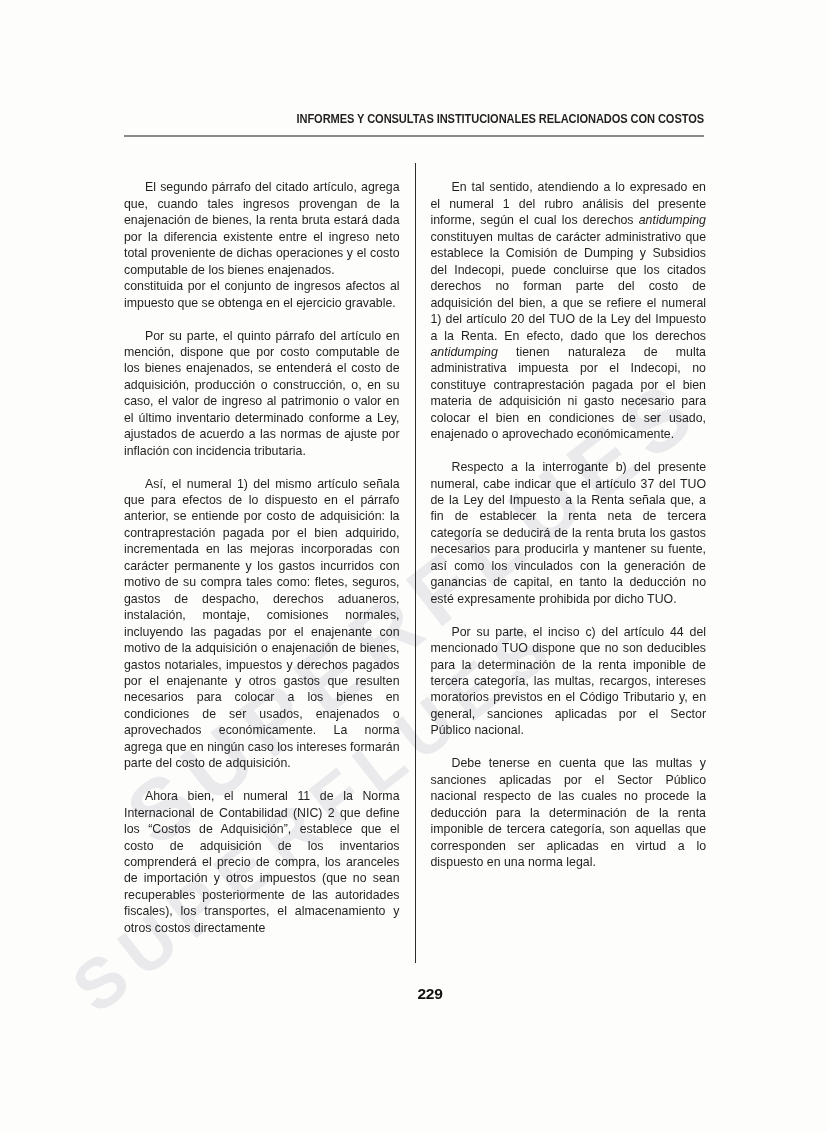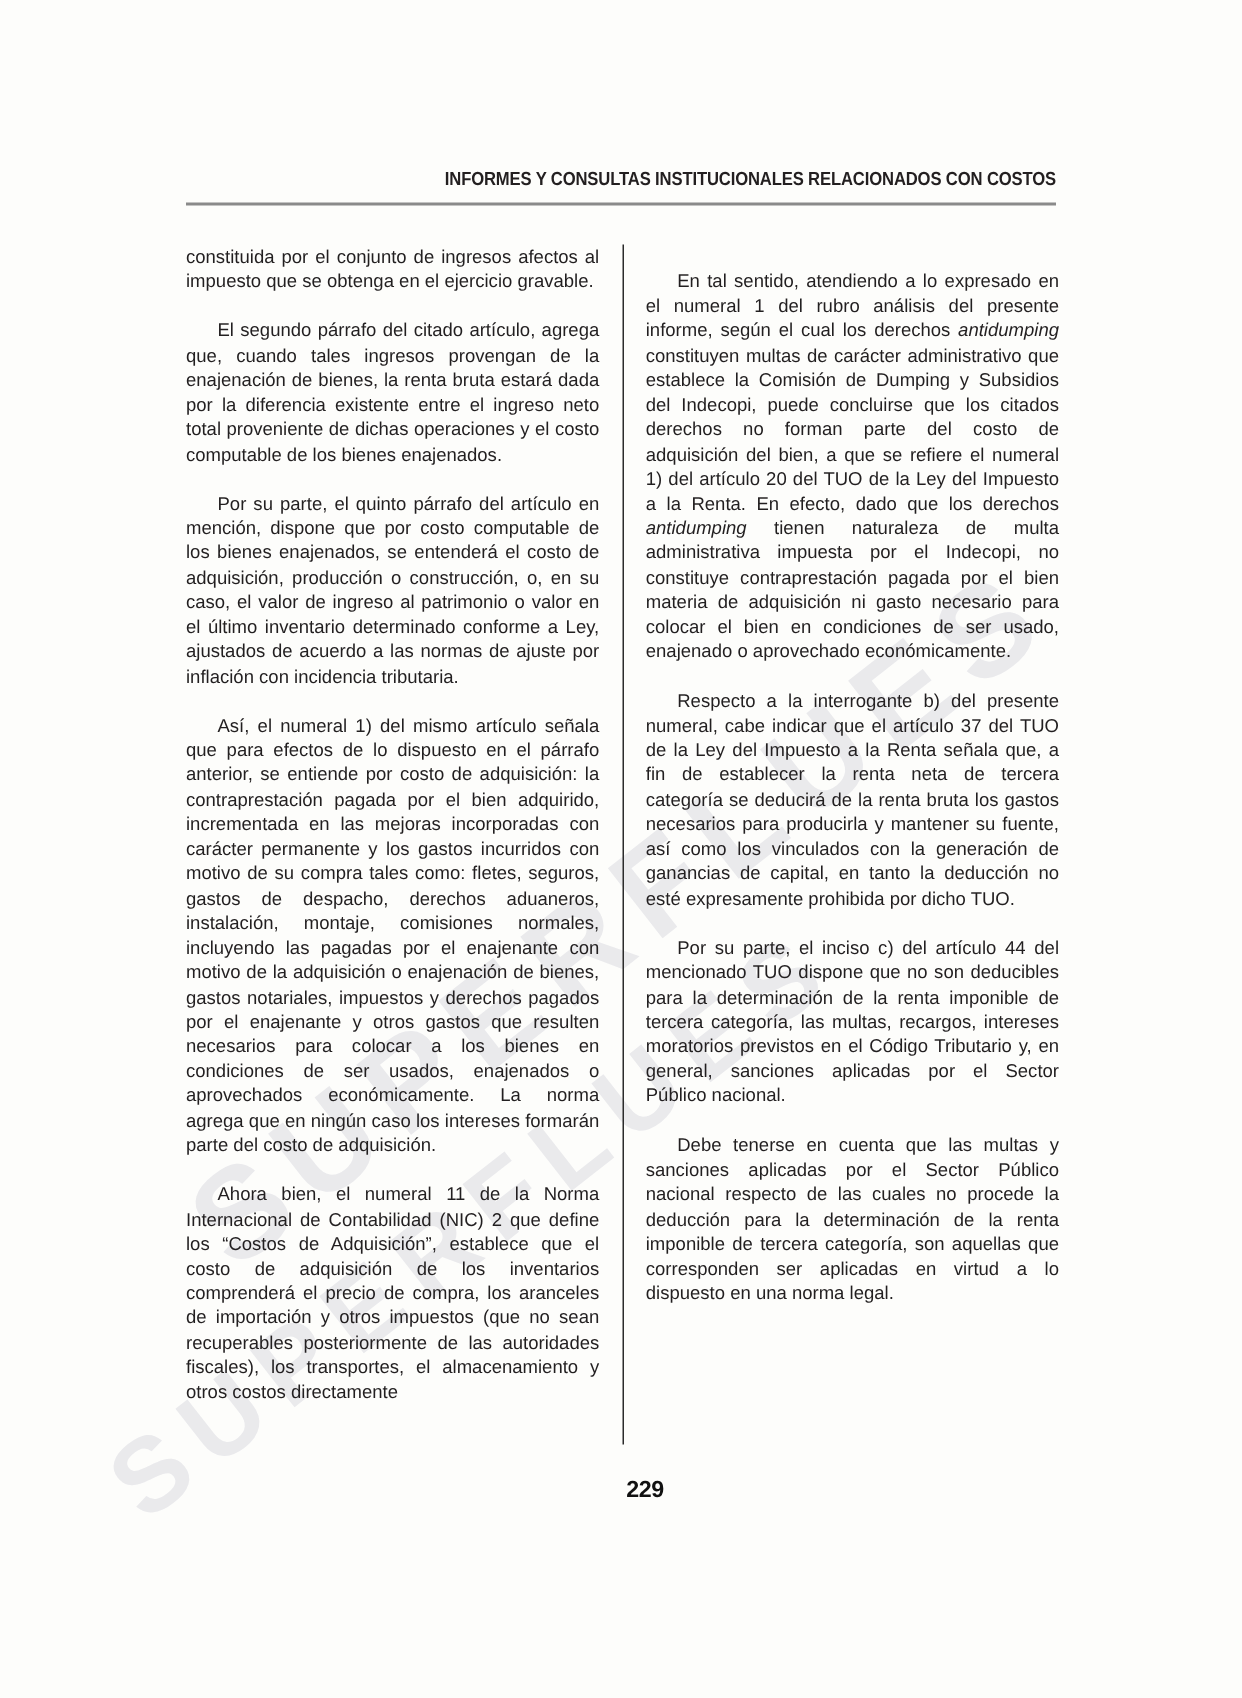--- a/index.html
+++ b/index.html
@@ -130,22 +130,22 @@
   <div class="watermark">SUPERFLUES</div>
   <div class="watermark second">SUPERFLUES</div>
 
   <div class="running-head">
     <div class="running-head-text">INFORMES Y CONSULTAS INSTITUCIONALES RELACIONADOS CON COSTOS</div>
   </div>
   <div class="head-rule"></div>
 
   <div class="columns">
     <div class="col col-left" id="leftCol">
+        <p class="indent">El segundo párrafo del citado artículo, agrega que, cuando tales ingresos provengan de la enajenación de bienes, la renta bruta estará dada por la diferencia existente entre el ingreso neto total proveniente de dichas operaciones y el costo computable de los bienes enajenados.</p>
         <p class="indent first">constituida por el conjunto de ingresos afectos al impuesto que se obtenga en el ejercicio gravable.</p>
-        <p class="indent">El segundo párrafo del citado artículo, agrega que, cuando tales ingresos provengan de la enajenación de bienes, la renta bruta estará dada por la diferencia existente entre el ingreso neto total proveniente de dichas operaciones y el costo computable de los bienes enajenados.</p>
         <p class="indent">Por su parte, el quinto párrafo del artículo en mención, dispone que por costo computable de los bienes enajenados, se entenderá el costo de adquisición, producción o construcción, o, en su caso, el valor de ingreso al patrimonio o valor en el último inventario determinado conforme a Ley, ajustados de acuerdo a las normas de ajuste por inflación con incidencia tributaria.</p>
         <p class="indent">Así, el numeral 1) del mismo artículo señala que para efectos de lo dispuesto en el párrafo anterior, se entiende por costo de adquisición: la contraprestación pagada por el bien adquirido, incrementada en las mejoras incorporadas con carácter permanente y los gastos incurridos con motivo de su compra tales como: fletes, seguros, gastos de despacho, derechos aduaneros, instalación, montaje, comisiones normales, incluyendo las pagadas por el enajenante con motivo de la adquisición o enajenación de bienes, gastos notariales, impuestos y derechos pagados por el enajenante y otros gastos que resulten necesarios para colocar a los bienes en condiciones de ser usados, enajenados o aprovechados económicamente. La norma agrega que en ningún caso los intereses formarán parte del costo de adquisición.</p>
         <p class="indent">Ahora bien, el numeral 11 de la Norma Internacional de Contabilidad (NIC) 2 que define los “Costos de Adquisición”, establece que el costo de adquisición de los inventarios comprenderá el precio de compra, los aranceles de importación y otros impuestos (que no sean recuperables posteriormente de las autoridades fiscales), los transportes, el almacenamiento y otros costos directamente</p>
       </div>
     <div class="col-divider"></div>
     <div class="col col-right" id="rightCol">
         <p class="indent">En tal sentido, atendiendo a lo expresado en el numeral 1 del rubro análisis del presente informe, según el cual los derechos <em class="it">antidumping</em> constituyen multas de carácter administrativo que establece la Comisión de Dumping y Subsidios del Indecopi, puede concluirse que los citados derechos no forman parte del costo de adquisición del bien, a que se refiere el numeral 1) del artículo 20 del TUO de la Ley del Impuesto a la Renta. En efecto, dado que los derechos <em class="it">antidumping</em> tienen naturaleza de multa administrativa impuesta por el Indecopi, no constituye contraprestación pagada por el bien materia de adquisición ni gasto necesario para colocar el bien en condiciones de ser usado, enajenado o aprovechado económicamente.</p>
         <p class="indent">Respecto a la interrogante b) del presente numeral, cabe indicar que el artículo 37 del TUO de la Ley del Impuesto a la Renta señala que, a fin de establecer la renta neta de tercera categoría se deducirá de la renta bruta los gastos necesarios para producirla y mantener su fuente, así como los vinculados con la generación de ganancias de capital, en tanto la deducción no esté expresamente prohibida por dicho TUO.</p>
         <p class="indent">Por su parte, el inciso c) del artículo 44 del mencionado TUO dispone que no son deducibles para la determinación de la renta imponible de tercera categoría, las multas, recargos, intereses moratorios previstos en el Código Tributario y, en general, sanciones aplicadas por el Sector Público nacional.</p>
         <p class="indent">Debe tenerse en cuenta que las multas y sanciones aplicadas por el Sector Público nacional respecto de las cuales no procede la deducción para la determinación de la renta imponible de tercera categoría, son aquellas que corresponden ser aplicadas en virtud a lo dispuesto en una norma legal.</p>

